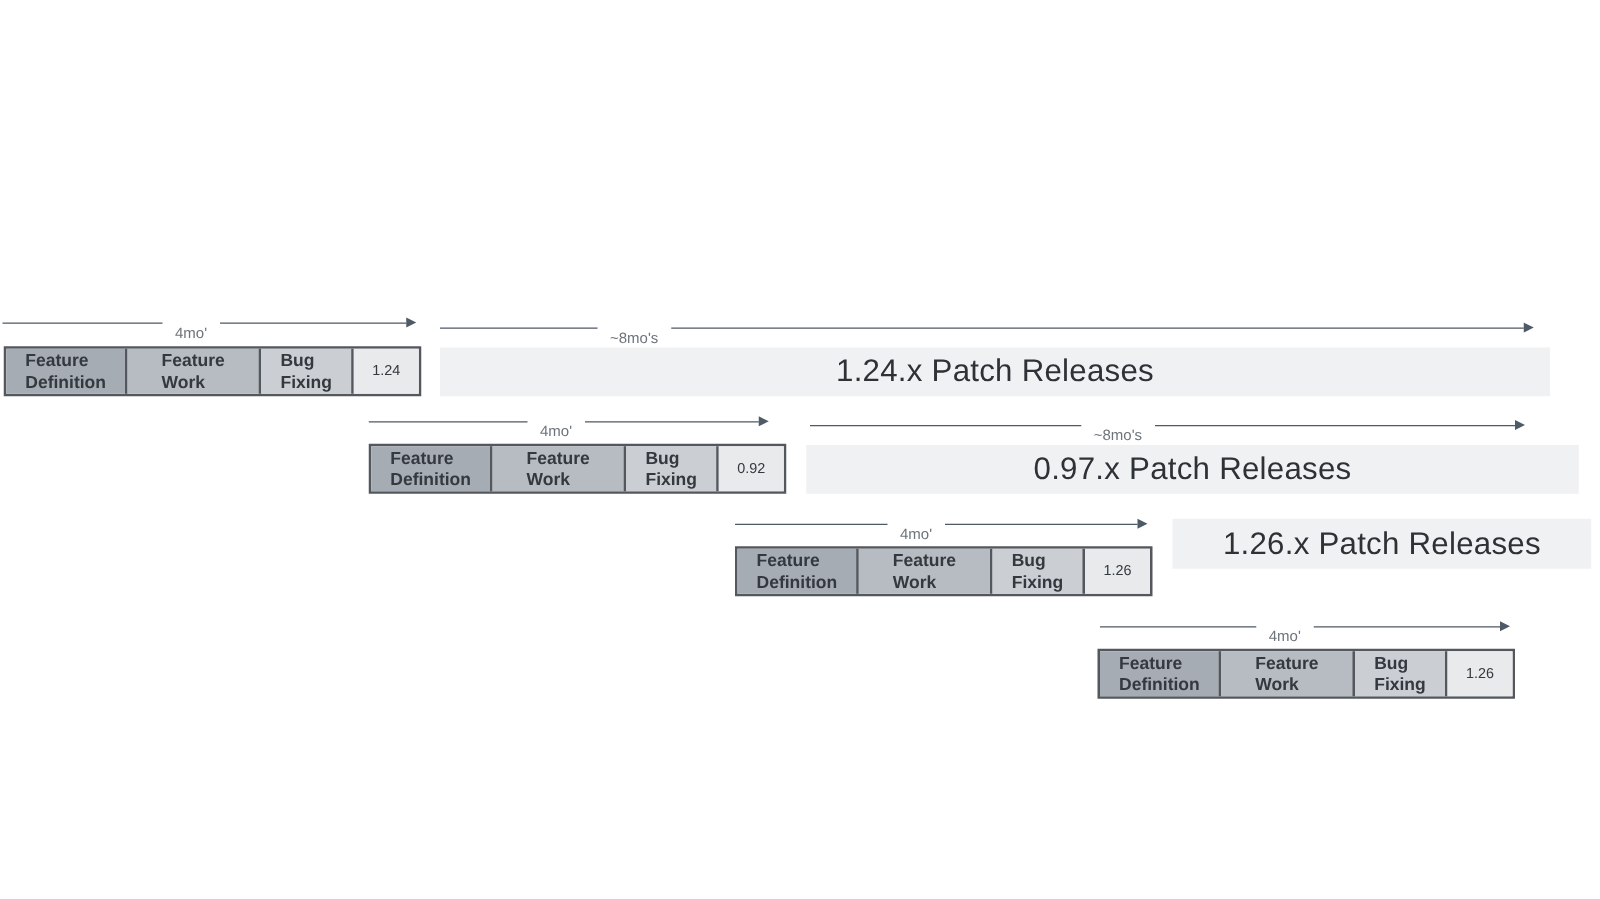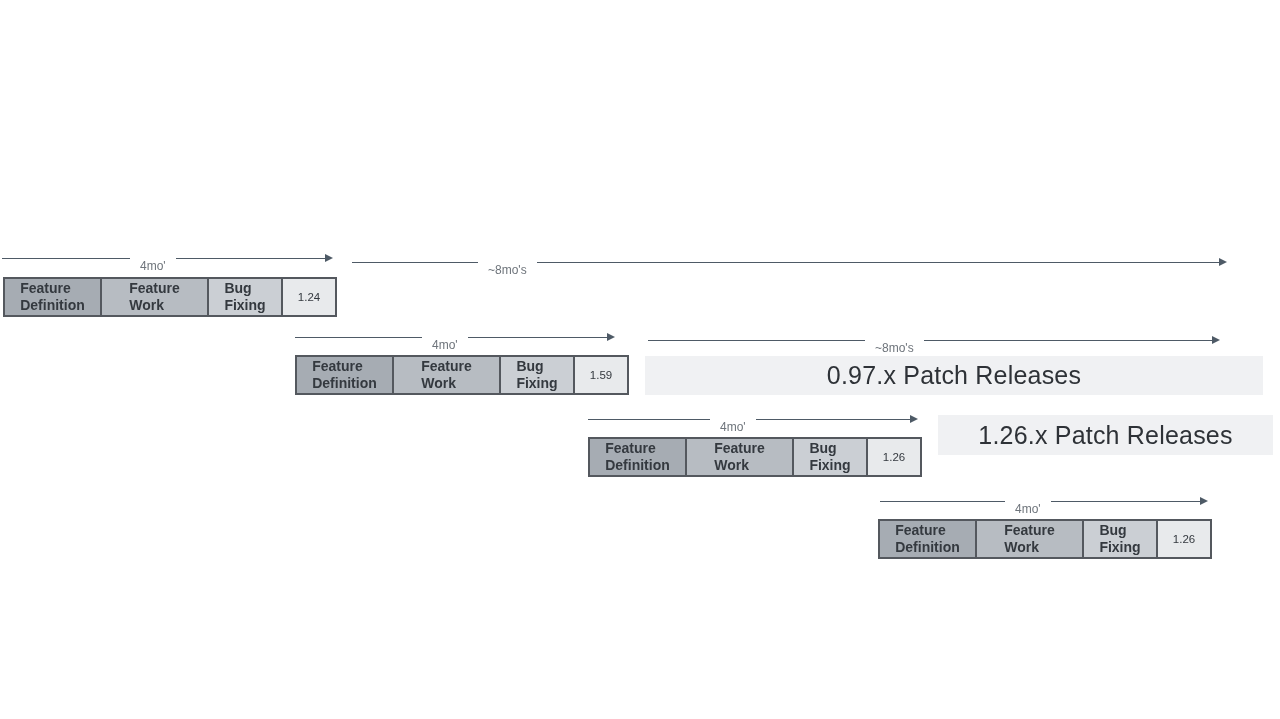--- a/index.html
+++ b/index.html
@@ -82,20 +82,23 @@
 Work</span>
     </div>
     <div class="stage bf">
       <span class="stage-label">Bug
 Fixing</span>
     </div>
     <div class="stage ver">
       <span class="ver-label">1.24</span>
     </div>
   </div>
+  <div class="bar bar1">
+    <span class="bar-text">1.24.x Patch Releases</span>
+  </div>
 
   <div class="arrow r2c">
     <span class="seg s1"></span>
     <span class="alabel">4mo'</span>
     <span class="seg s2"></span>
     <span class="head"></span>
   </div>
   <div class="arrow r2p">
     <span class="seg s1"></span>
     <span class="alabel">~8mo's</span>
@@ -109,21 +112,21 @@
     </div>
     <div class="stage fw">
       <span class="stage-label">Feature
 Work</span>
     </div>
     <div class="stage bf">
       <span class="stage-label">Bug
 Fixing</span>
     </div>
     <div class="stage ver">
-      <span class="ver-label">1.59</span>
+      <span class="ver-label">0.92</span>
     </div>
   </div>
   <div class="bar bar2">
     <span class="bar-text">0.97.x Patch Releases</span>
   </div>
 
   <div class="arrow r3c">
     <span class="seg s1"></span>
     <span class="alabel">4mo'</span>
     <span class="seg s2"></span>

